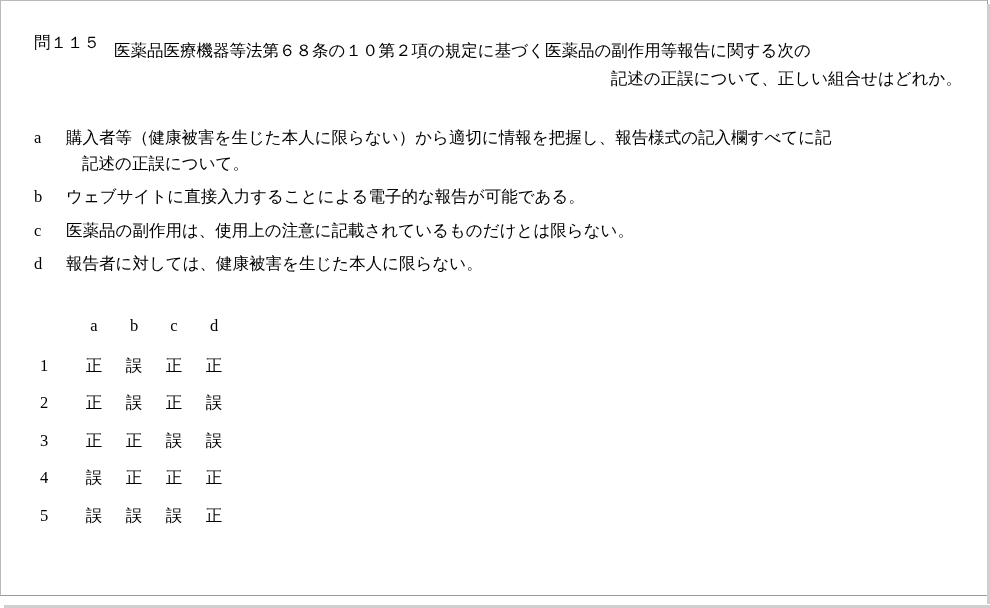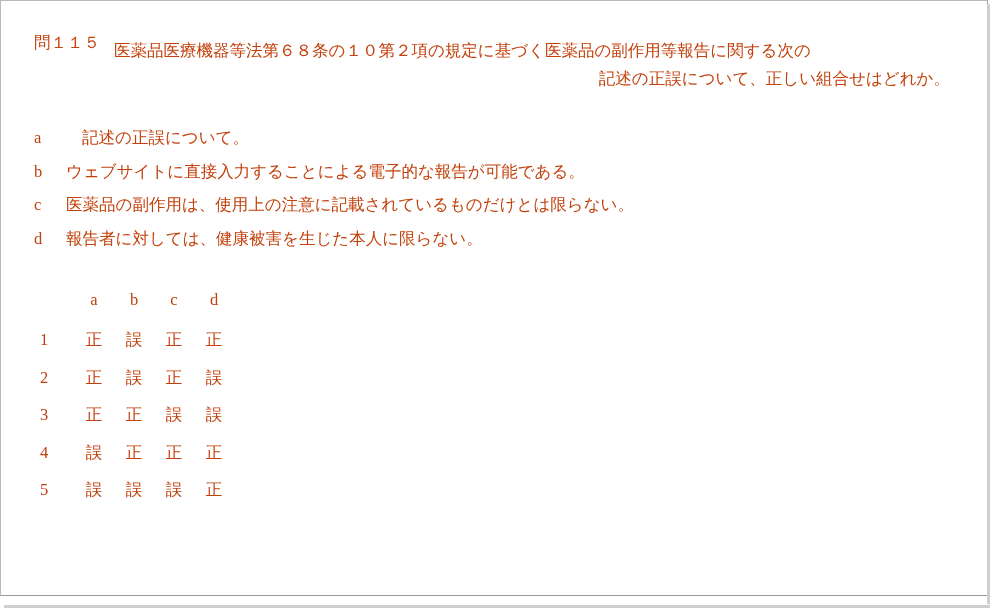--- a/index.html
+++ b/index.html
@@ -41,22 +41,22 @@
   .page-shadow-b {
     position: absolute;
     left: 4px;
     bottom: 0;
     height: 3px;
     width: 986px;
     background: #cfcfcf;
   }
   .content {
     position: relative;
-    padding: 30px 40px 0 34px;
-    color: #c2410c;
+    padding: 30px 28px 0 34px;
+    color: #000000;
     font-size: 16.5px;
     line-height: 1.55;
   }
 
   
   .question {
     display: flex;
     align-items: flex-start;
     margin-bottom: 0;
   }
@@ -140,20 +140,21 @@
       <span class="q-body">医薬品医療機器等法第６８条の１０第２項の規定に基づく医薬品の副作用等報告に関する次の</span>
     </div>
     <div class="q-line2">記述の正誤について、正しい組合せはどれか。</div>
 
     <div class="spacer-lg"></div>
 
     <div class="statements">
       <div class="statement">
         <span class="st-label">a</span>
         <span class="st-text">
+          <span>購入者等（健康被害を生じた本人に限らない）から適切に情報を把握し、報告様式の記入欄すべてに記</span>
           <span class="cont">記述の正誤について。</span>
         </span>
       </div>
 
       <div class="statement">
         <span class="st-label">b</span>
         <span class="st-text">ウェブサイトに直接入力することによる電子的な報告が可能である。</span>
       </div>
 
       <div class="statement">

